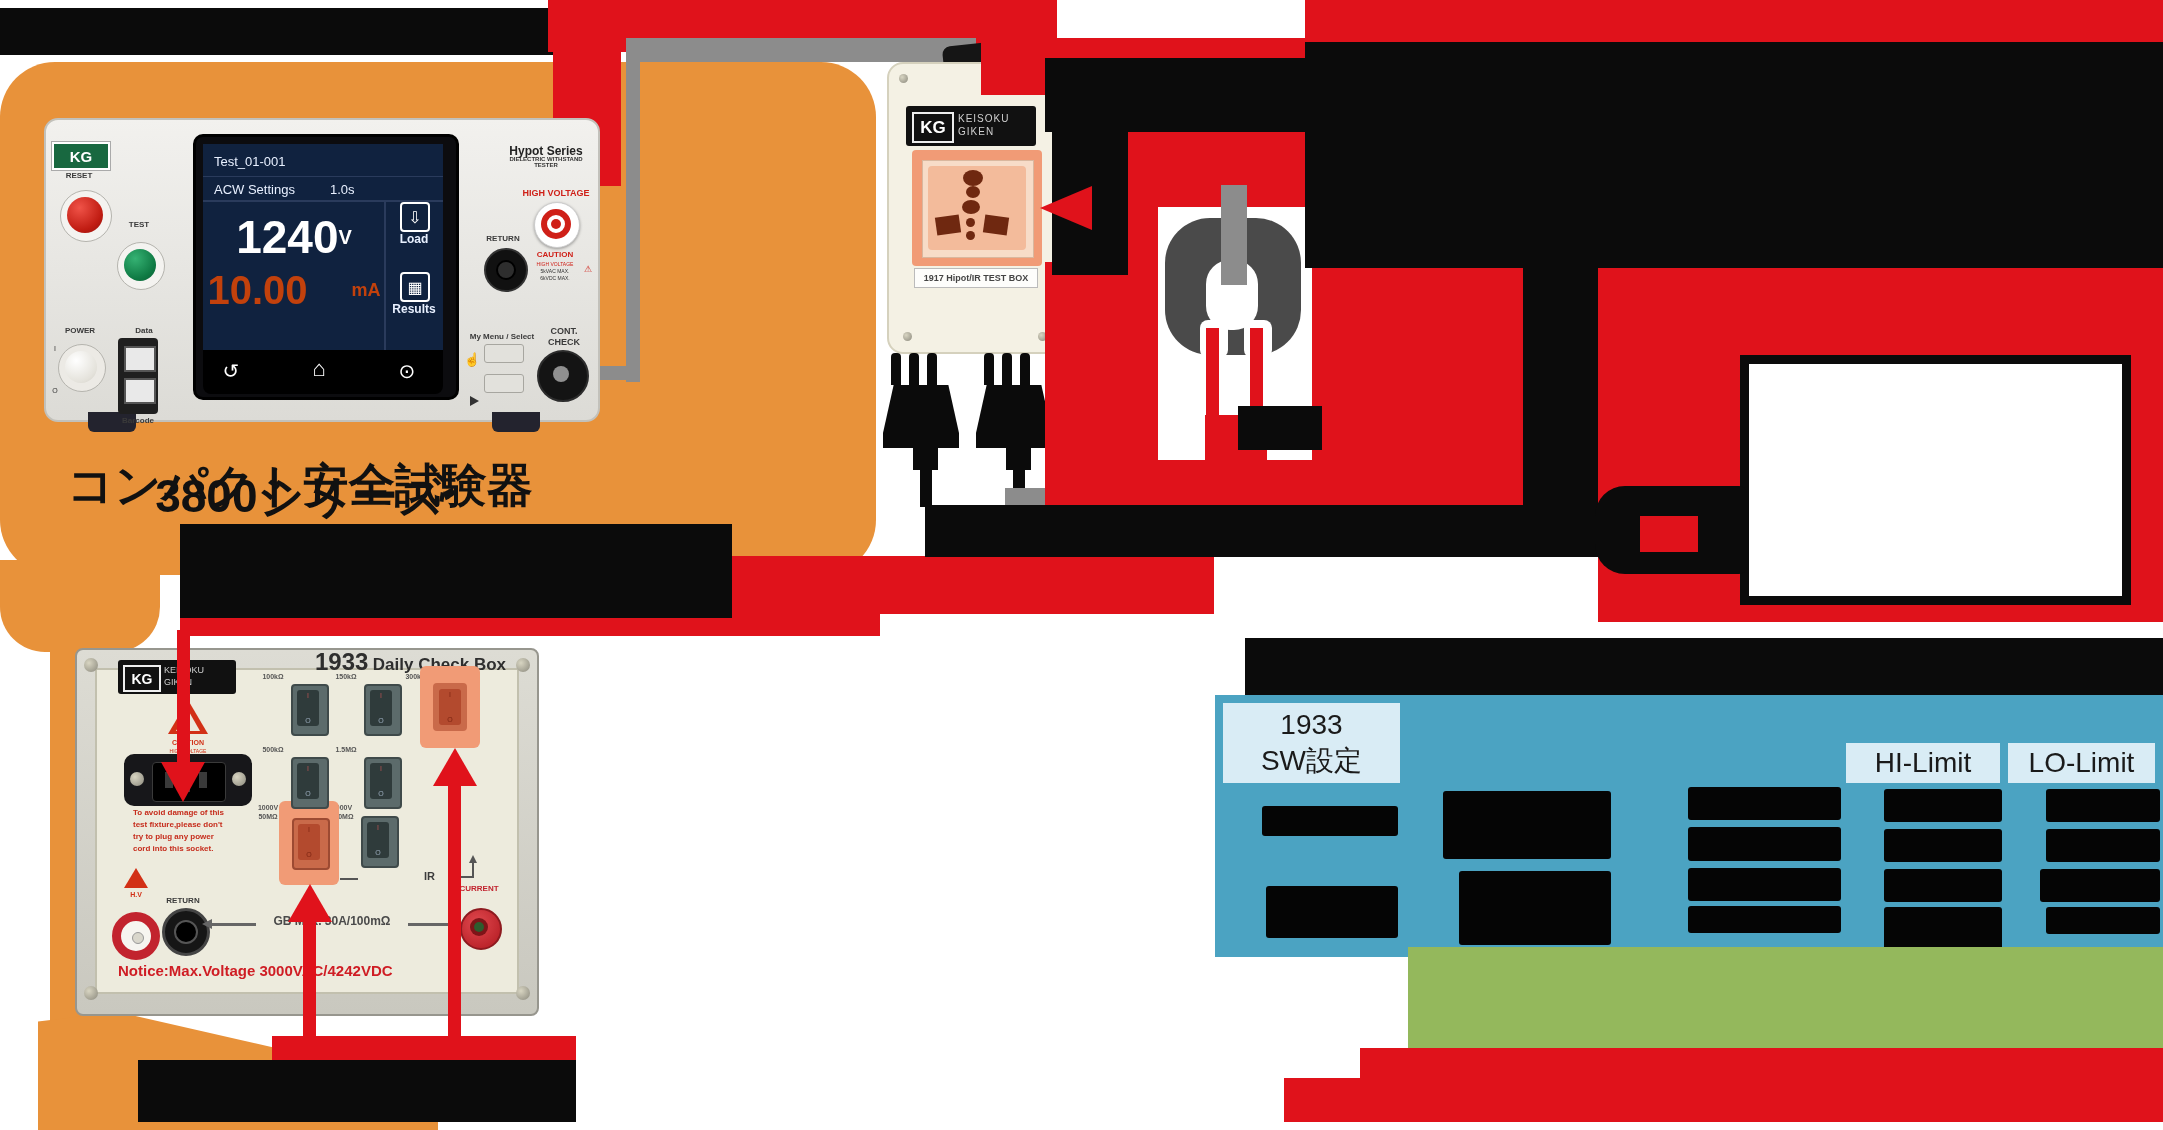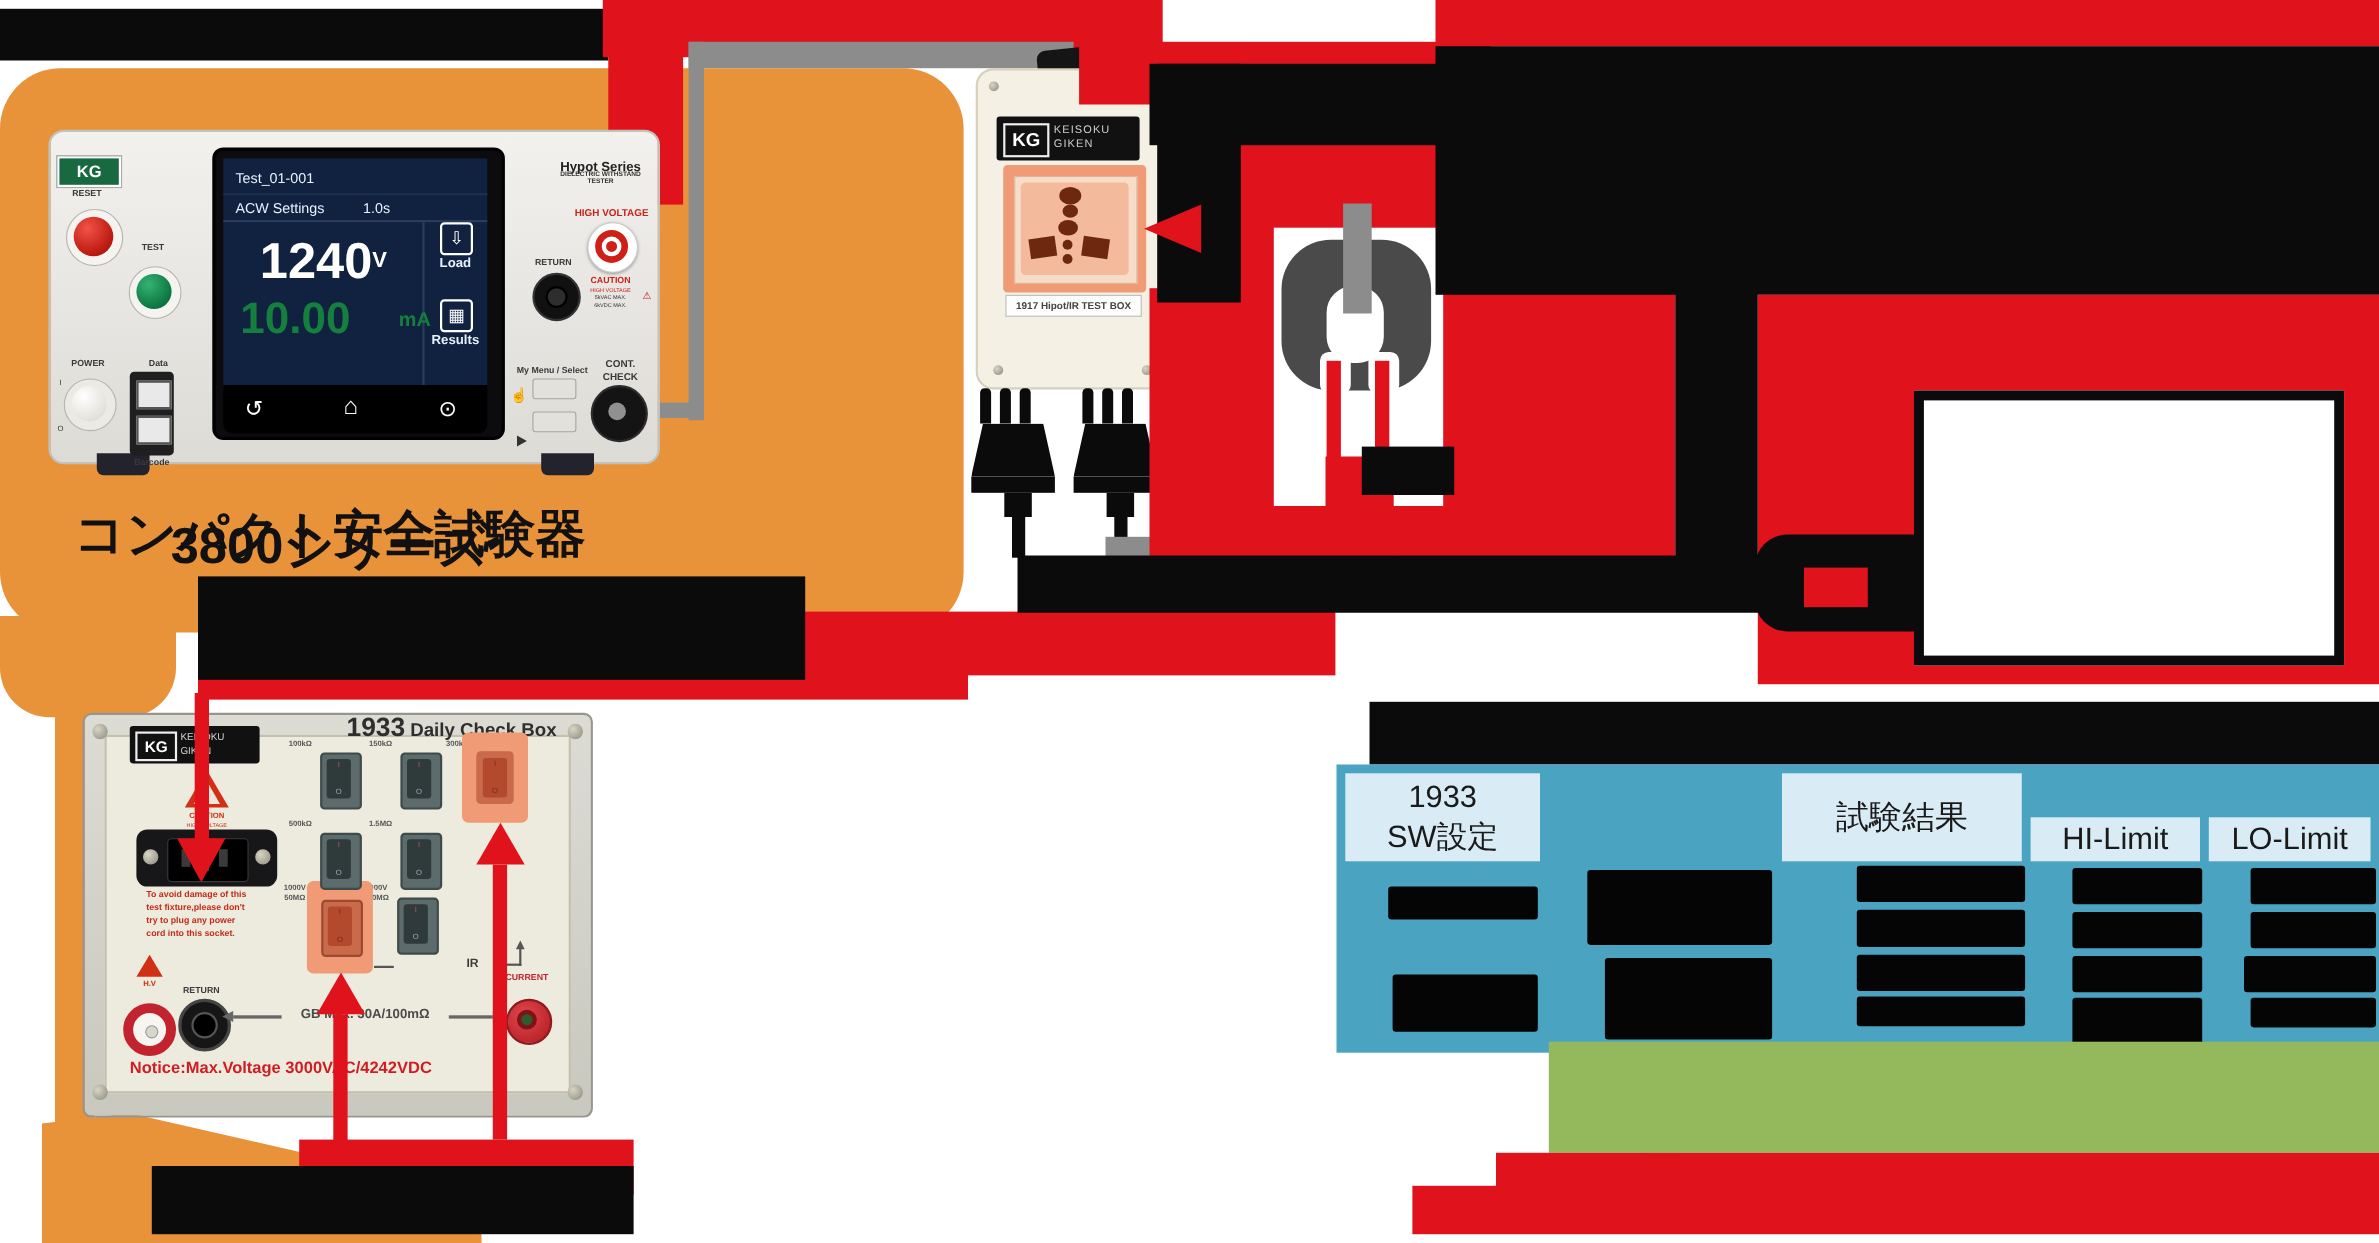--- a/index.html
+++ b/index.html
@@ -66,21 +66,21 @@
   <div class="abs scrtxt" style="left:214px;top:154px;font-size:13px;">Test_01-001</div>
   <div class="abs" style="left:203px;top:176px;width:240px;height:1px;background:#2a3b5c;"></div>
   <div class="abs scrtxt" style="left:214px;top:182px;font-size:13px;">ACW Settings</div>
   <div class="abs scrtxt" style="left:330px;top:182px;font-size:13px;">1.0s</div>
   <div class="abs" style="left:203px;top:200px;width:240px;height:2px;background:#2a3b5c;"></div>
   <div class="abs" style="left:384px;top:200px;width:2px;height:154px;background:#2a3b5c;"></div>
   <div class="abs ctr" style="left:206px;top:210px;width:176px;height:54px;color:#fff;">
     <span style="font-size:46px;font-weight:bold;">1240</span>
       <span style="font-size:20px;font-weight:bold;">V</span>
   </div>
-  <div class="abs ctr" style="left:217px;top:266px;width:176px;height:48px;color:#15803d;gap:44px;">
+  <div class="abs ctr" style="left:206px;top:266px;width:176px;height:48px;color:#c2410c;gap:44px;">
     <span style="font-size:40px;font-weight:bold;">10.00</span>
       <span style="font-size:18px;font-weight:bold;">mA</span>
   </div>
   <div class="abs ctr" style="left:400px;top:202px;width:26px;height:26px;border:2px solid #fff;border-radius:4px;color:#fff;font-size:16px;">⇩</div>
   <div class="abs ctr scrtxt" style="left:388px;top:232px;width:52px;height:14px;font-size:12px;font-weight:bold;">Load</div>
   <div class="abs ctr" style="left:400px;top:272px;width:26px;height:26px;border:2px solid #fff;border-radius:4px;color:#fff;font-size:16px;">▦</div>
   <div class="abs ctr scrtxt" style="left:382px;top:302px;width:64px;height:14px;font-size:12px;font-weight:bold;">Results</div>
   <div class="abs" style="left:203px;top:350px;width:240px;height:44px;background:#000;border-radius:0 0 8px 8px;"></div>
   <div class="abs ctr" style="left:216px;top:356px;width:30px;height:30px;color:#fff;font-size:20px;">↺</div>
   <div class="abs ctr" style="left:304px;top:354px;width:30px;height:30px;color:#fff;font-size:22px;">⌂</div>
@@ -182,21 +182,20 @@
 
   <div class="abs blk" style="left:925px;top:505px;width:700px;height:52px;border-radius:0 18px 18px 0;"></div>
   <div class="abs blk" style="left:1595px;top:486px;width:152px;height:88px;border-radius:30px 8px 8px 30px;"></div>
   <div class="abs red" style="left:1640px;top:516px;width:58px;height:36px;"></div>
 
   <div class="abs blk" style="left:1245px;top:638px;width:918px;height:57px;"></div>
   <div class="abs" style="left:1215px;top:695px;width:948px;height:262px;background:var(--teal);"></div>
   <div class="abs ctr" style="left:1223px;top:703px;width:177px;height:80px;background:var(--hdr);font-size:28px;color:#1a1a1a;line-height:36px;">
       <span><span>1933</span><br><span>SW設定</span></span>
     </div>
-  <div class="abs ctr" style="left:1620px;top:703px;width:218px;height:80px;background:var(--hdr);font-size:30px;color:#1a1a1a;">試験結果</div>
   <div class="abs ctr" style="left:1846px;top:743px;width:154px;height:40px;background:var(--hdr);font-size:28px;color:#1a1a1a;">HI-Limit</div>
   <div class="abs ctr" style="left:2008px;top:743px;width:147px;height:40px;background:var(--hdr);font-size:28px;color:#1a1a1a;">LO-Limit</div>
 
   <div class="abs bar" style="left:1262px;top:806px;width:136px;height:30px;"></div>
   <div class="abs bar" style="left:1266px;top:886px;width:132px;height:52px;"></div>
   <div class="abs bar" style="left:1443px;top:791px;width:168px;height:68px;"></div>
   <div class="abs bar" style="left:1459px;top:871px;width:152px;height:74px;"></div>
   <div class="abs bar" style="left:1688px;top:787px;width:153px;height:33px;"></div>
   <div class="abs bar" style="left:1688px;top:827px;width:153px;height:34px;"></div>
   <div class="abs bar" style="left:1688px;top:868px;width:153px;height:33px;"></div>

